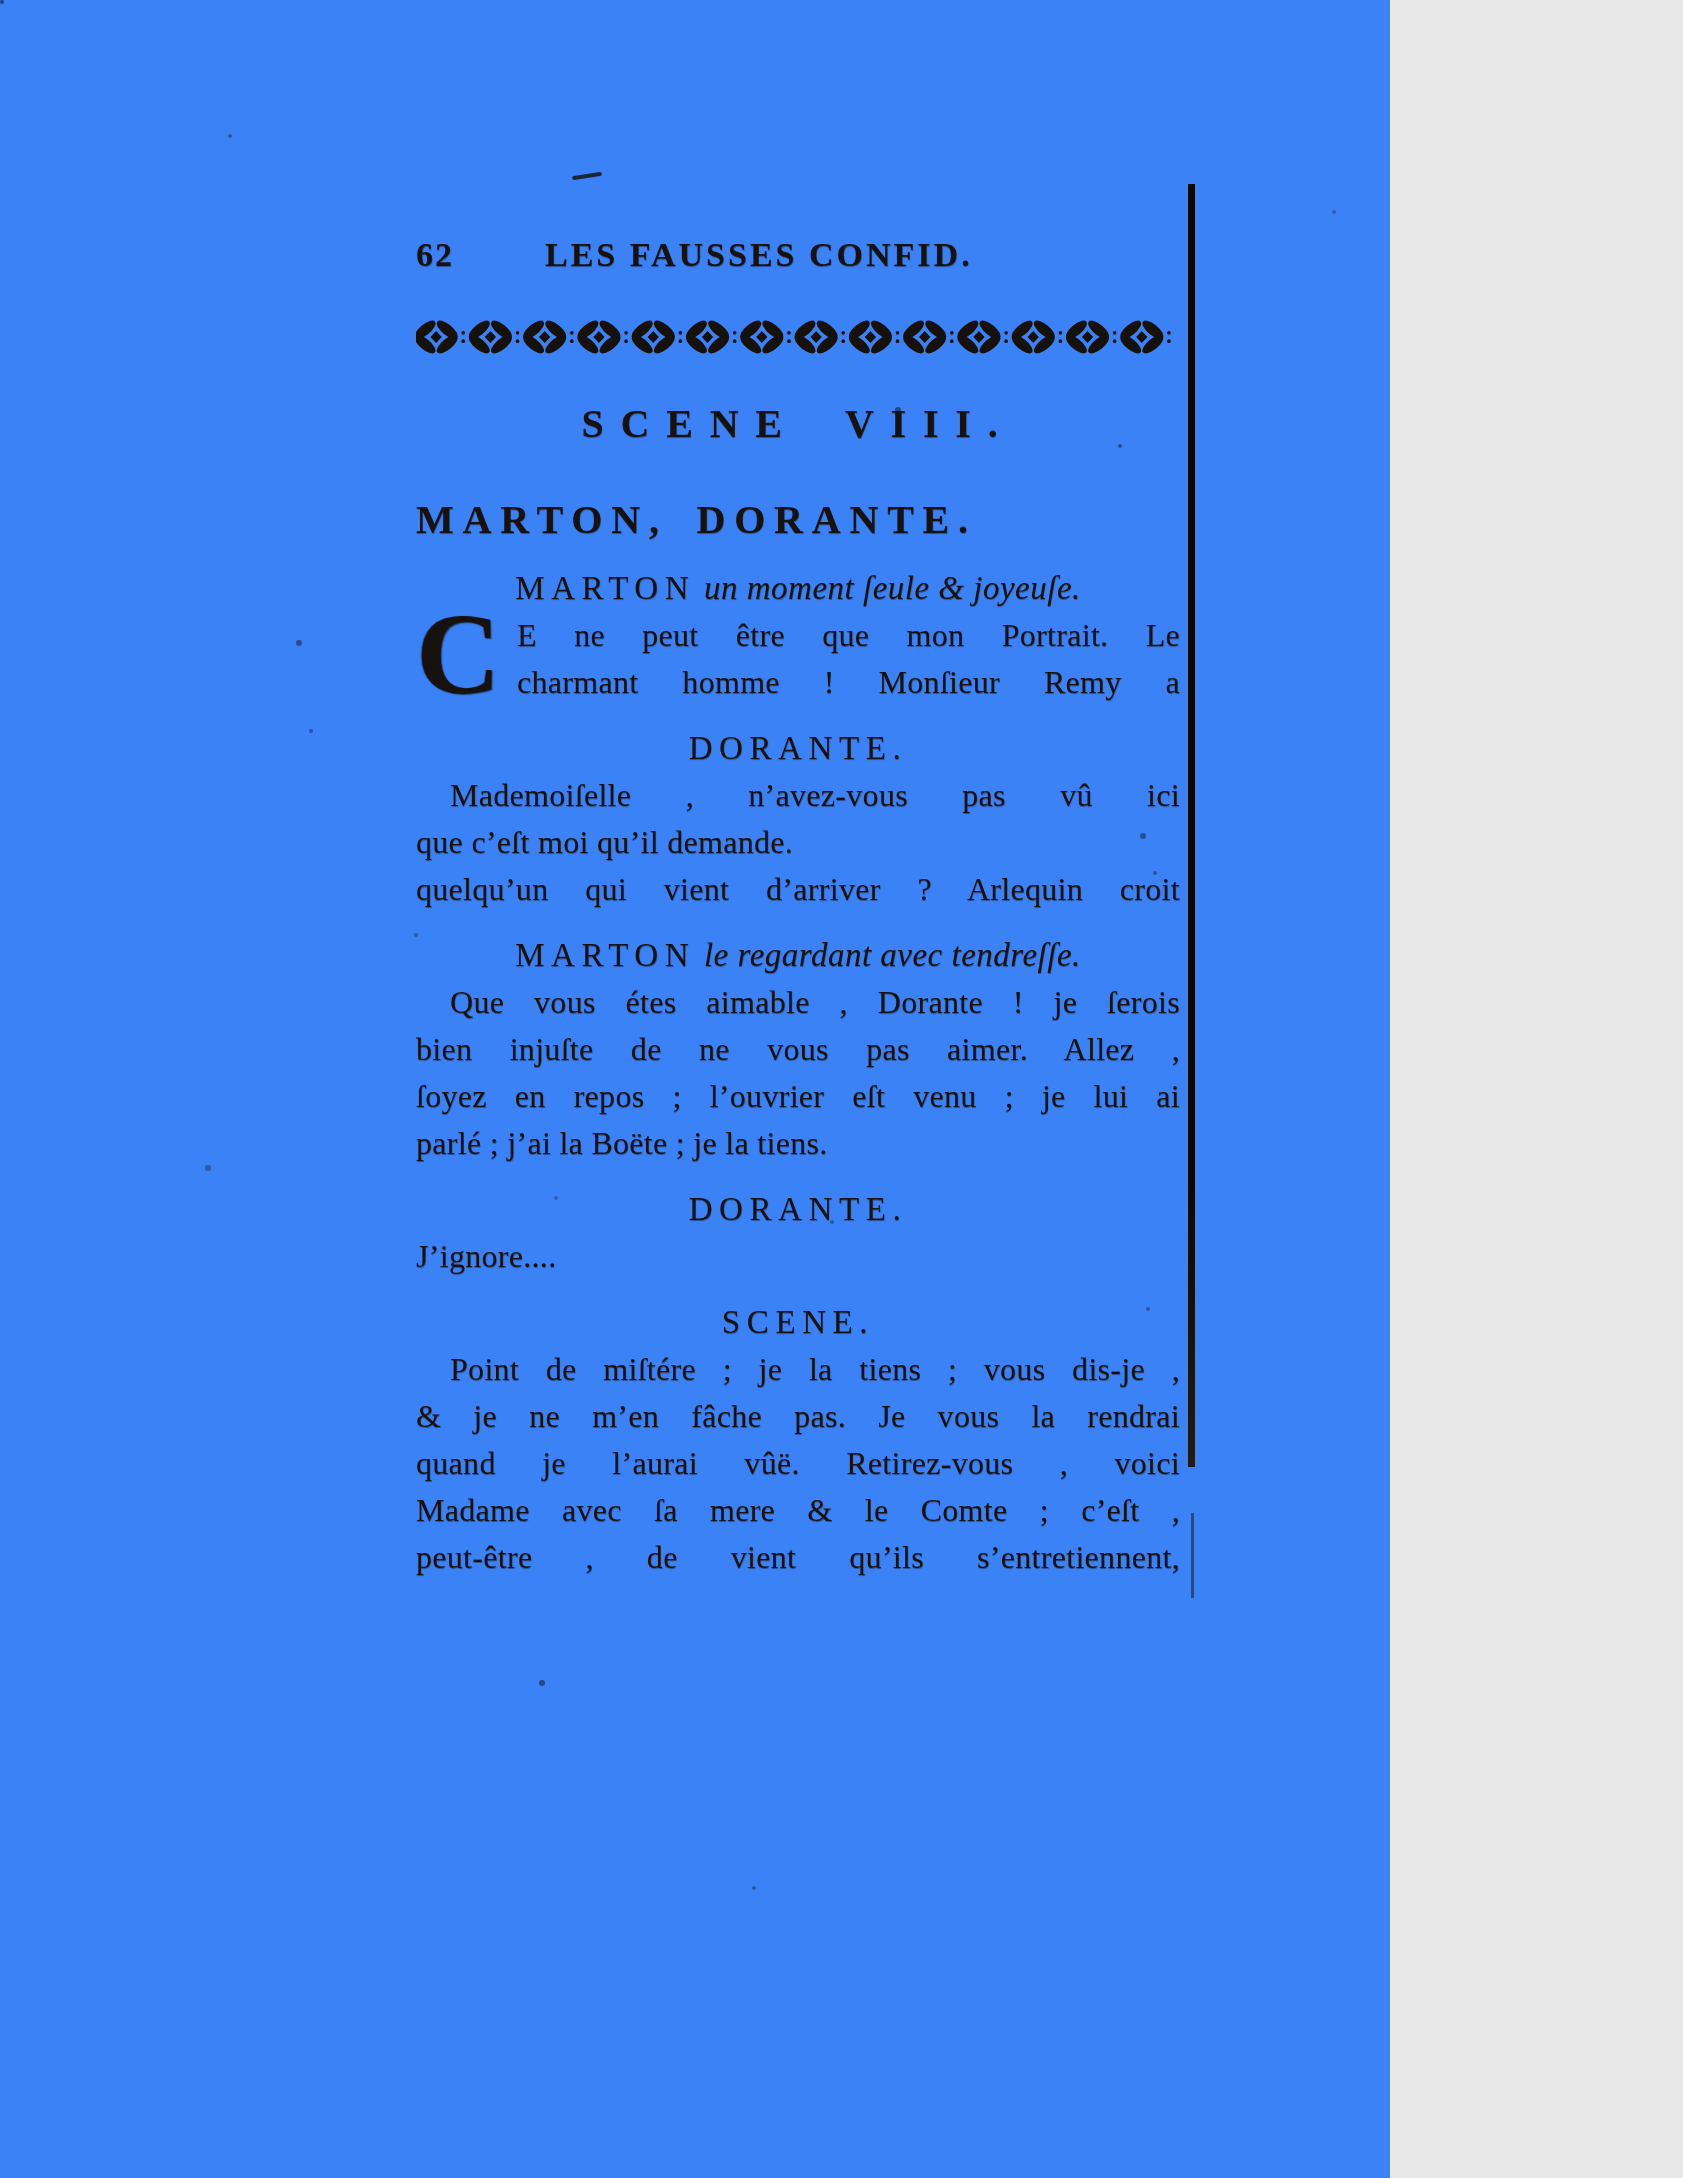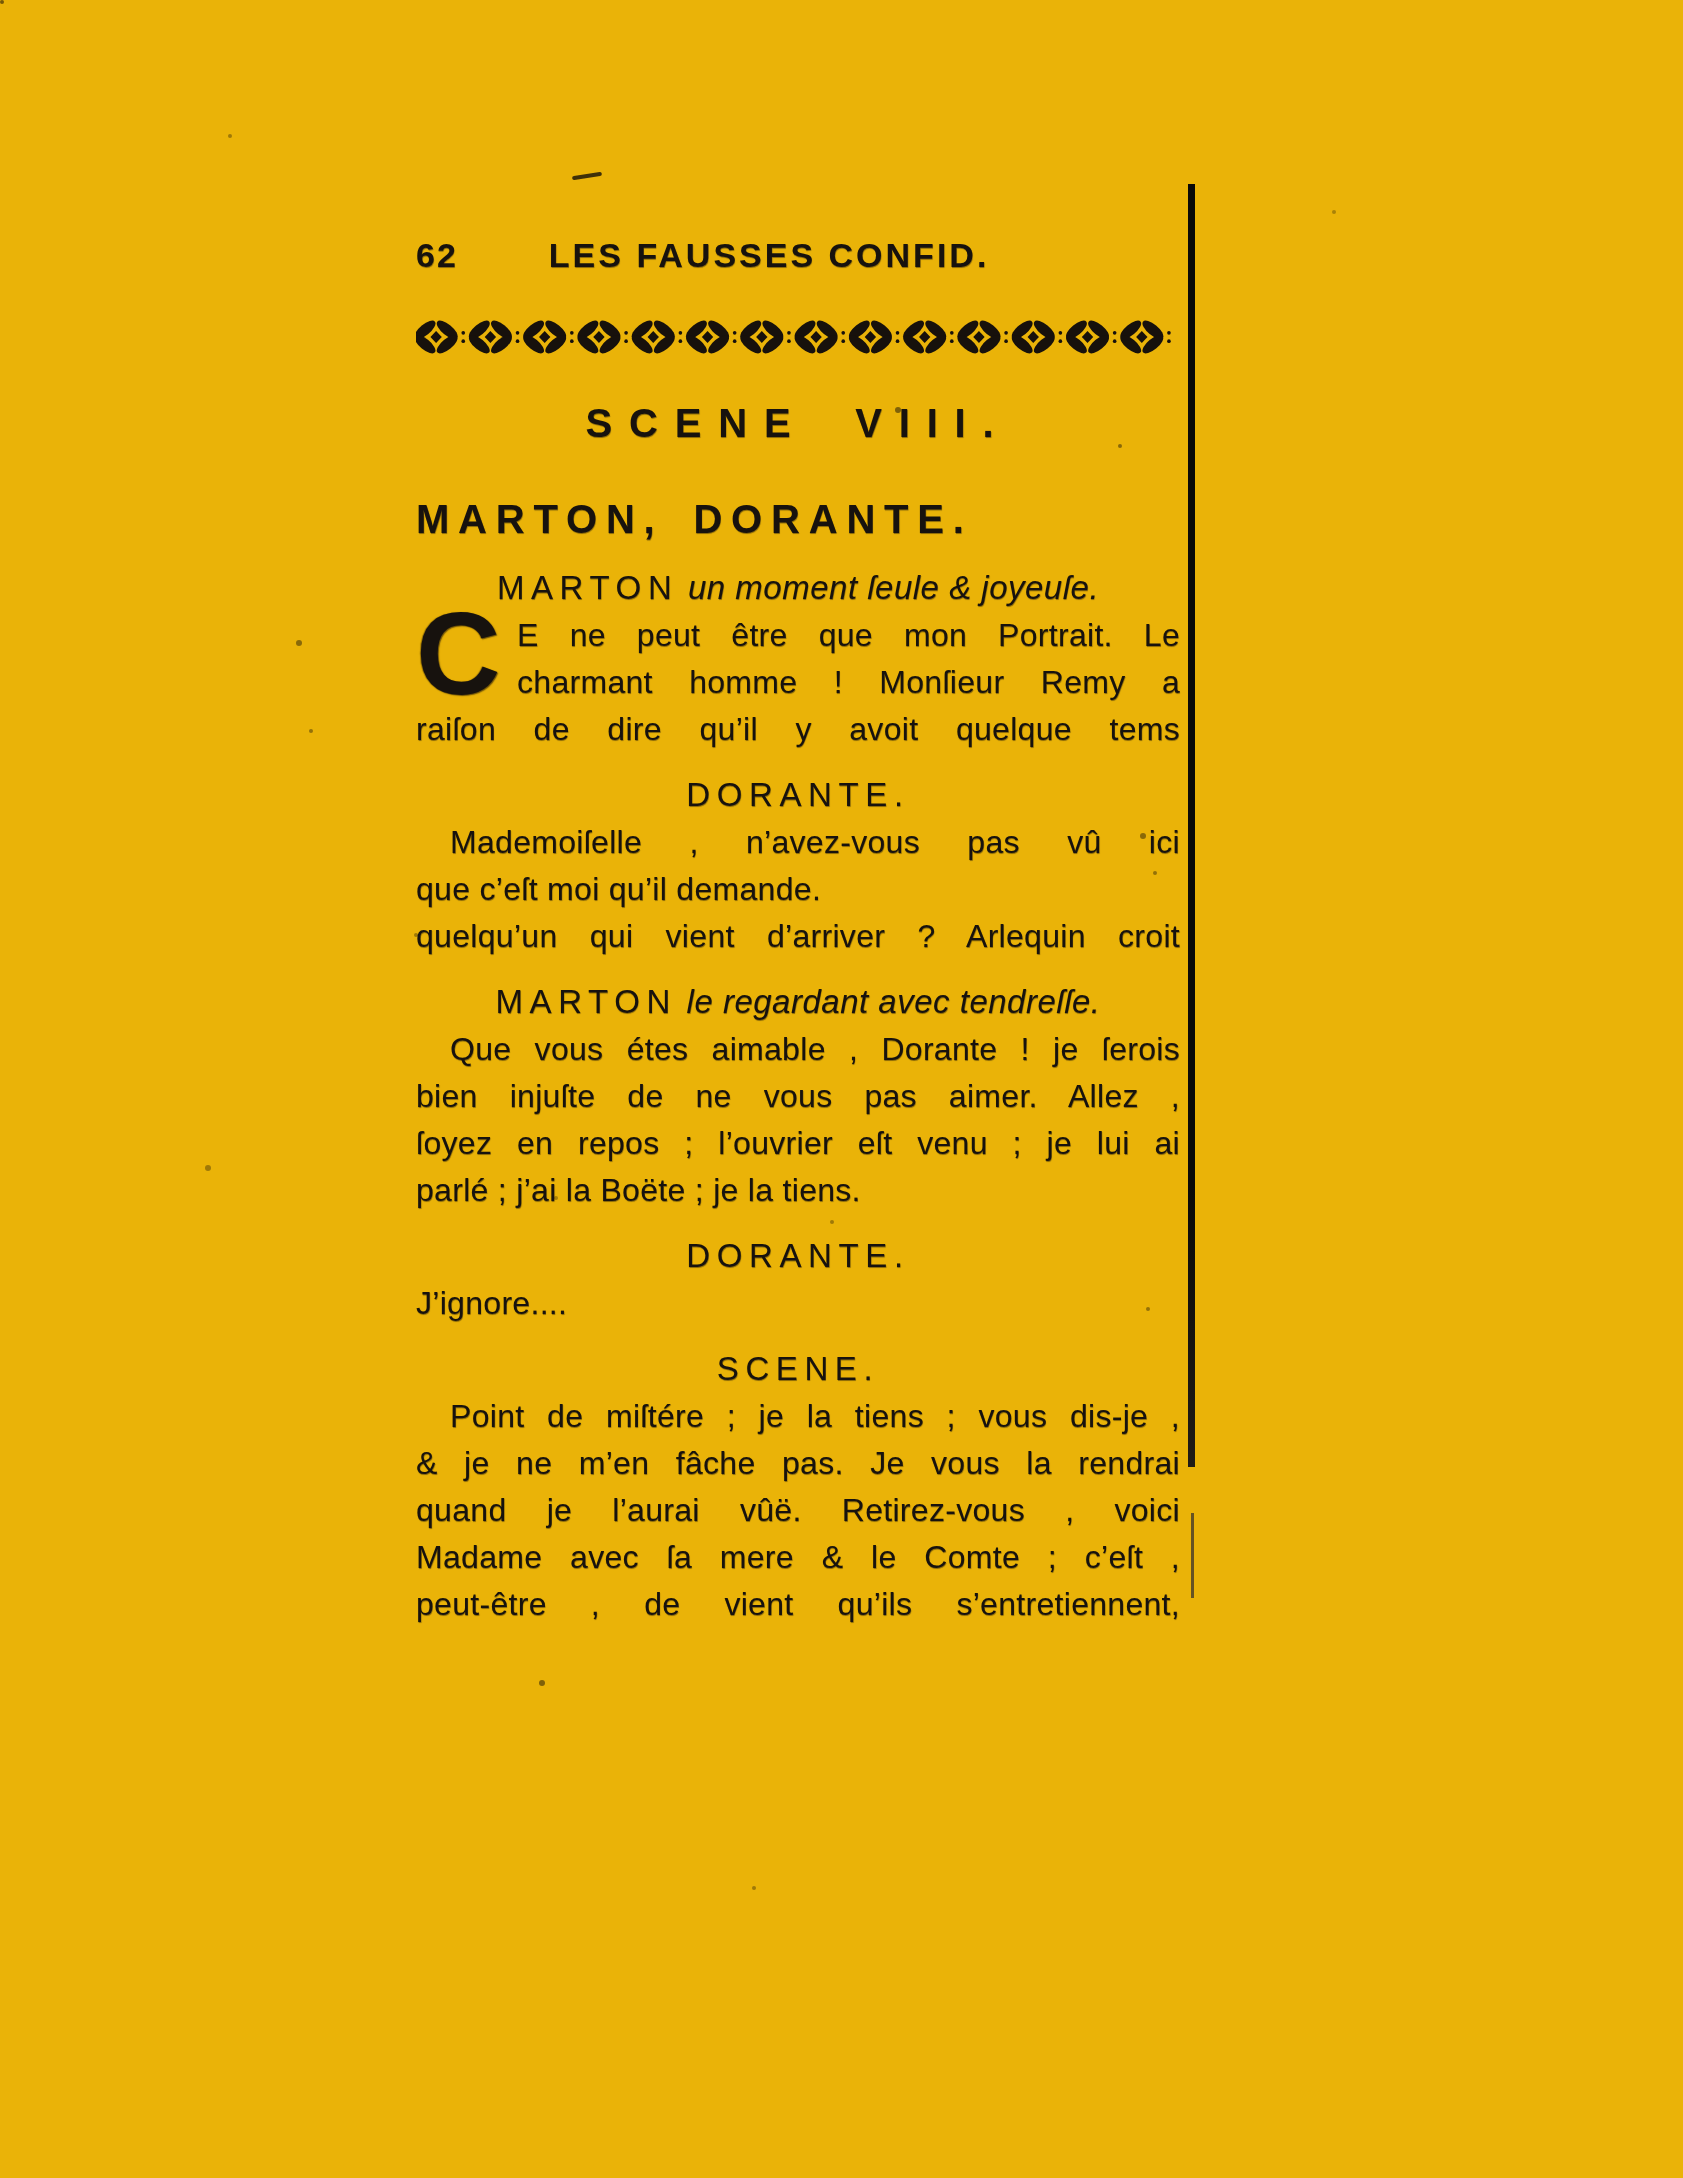--- a/index.html
+++ b/index.html
@@ -1,17 +1,17 @@
 <!DOCTYPE html>
 <html><head>
 <meta charset="utf-8">
 <style>
   html,body{margin:0;padding:0;background:#e8e8e8;}
-  .stage{position:relative;width:1683px;height:2178px;background:#eab308;overflow:hidden;
-         font-family:Liberation Sans, sans-serif;color:#17120e;}
+  .stage{position:relative;width:1390px;height:2178px;background:#3b82f6;overflow:hidden;
+         font-family:Liberation Serif, serif;color:#17120e;}
   
   .col{position:absolute;left:416px;top:230px;width:764px;}
   .ink{text-shadow:0.4px 0.5px 0.7px rgba(25,18,10,.45);}
 
   .header-line{display:flex;align-items:baseline;font-size:34px;font-weight:bold;line-height:50px;}
   .pagenum{letter-spacing:2px;}
   .running-title{margin-left:91px;letter-spacing:3px;}
 
   .ornament{margin-top:34px;height:46px;width:100%;}
 
@@ -110,21 +110,20 @@
     <div class="scene-heading ink">SCENE VIII.</div>
     <div class="chars-heading ink">MARTON, DORANTE.</div>
 
     <div>
         <div class="speech ink">
           <div class="speaker-line"><span class="speaker">MARTON</span><span class="direction"> un moment ſeule &amp; joyeuſe.</span></div>
           <div class="para">
             <span class="drop-cap">C</span>
             <div class="line">E ne peut être que mon Portrait. Le</div>
             <div class="line">charmant homme ! Monſieur Remy a</div>
-            <div class="line">raiſon de dire qu’il y avoit quelque tems</div>
           </div>
         </div>
         <div class="speech ink">
           <div class="speaker-line"><span class="speaker">DORANTE.</span></div>
           <div class="para">
             <div class="line indent">Mademoiſelle , n’avez-vous pas vû ici</div>
             <div class="line rag">que c’eſt moi qu’il demande.</div>
             <div class="line">quelqu’un qui vient d’arriver ? Arlequin croit</div>
           </div>
         </div>

